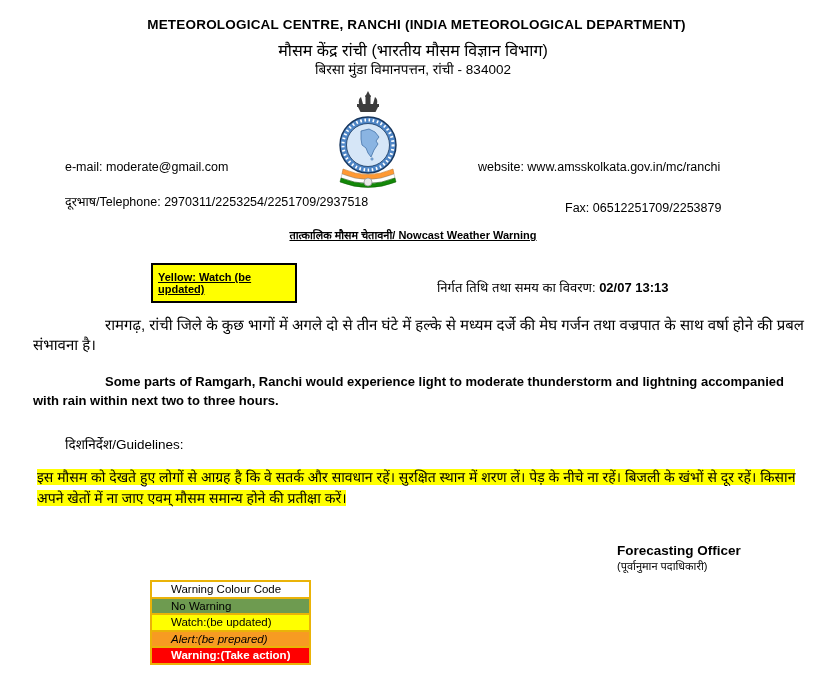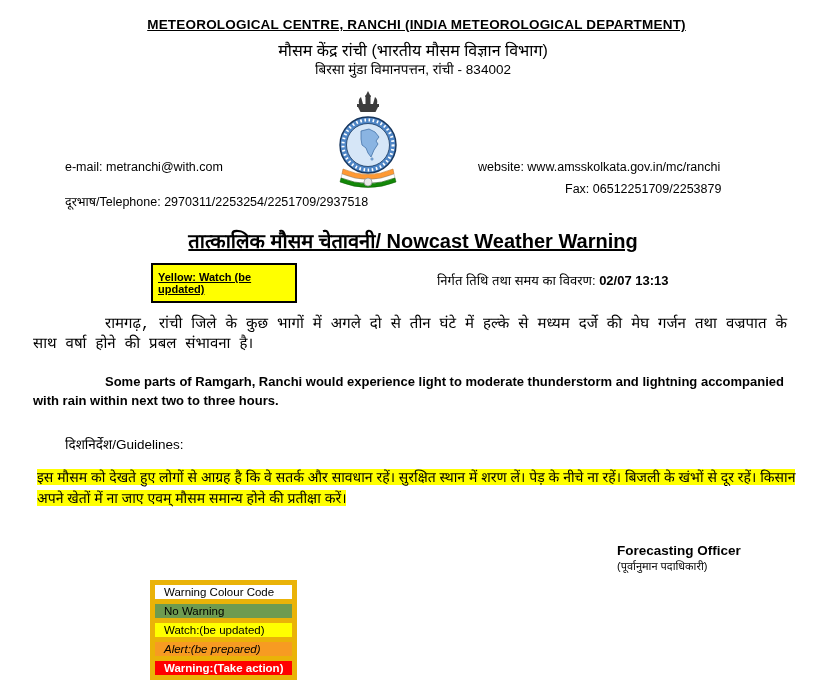--- a/index.html
+++ b/index.html
@@ -2,62 +2,62 @@
 <html style="--highlight: #FFFF00; --code-box-bg: #FFFF00;"><head>
 <meta charset="utf-8">
 <style>
   * { margin:0; padding:0; box-sizing:border-box; }
   html,body { background:#ffffff; }
   .page {
     position:relative; width:826px; height:690px; background:#ffffff;
     font-family:"Liberation Sans", sans-serif; color:#000; overflow:hidden;
   }
   .org-en { position:absolute; top:17px; left:7px; right:0; text-align:center;
-            font-weight:bold; font-size:13.5px; letter-spacing:.2px;text-decoration:underline; }
+            font-weight:bold; font-size:13.5px; letter-spacing:.2px; }
   .org-hi { position:absolute; top:39px; left:0; right:0; text-align:center; font-size:16px; }
   .org-addr { position:absolute; top:60px; left:0; right:0; text-align:center; font-size:13.5px; }
 
   .emblem { position:absolute; left:334px; top:90px; width:68px; height:98px; }
 
   .contact { position:absolute; font-size:12.5px; white-space:nowrap; }
   .c-email   { left:65px;  top:160px; }
   .c-website { left:478px; top:160px; }
   .c-phone   { left:65px;  top:193px; }
-  .c-fax     { left:565px; top:182px; }
+  .c-fax     { left:565px; top:201px; }
 
   .doc-title { position:absolute; top:227px; left:0; right:0; text-align:center;
-               font-size:20px; font-weight:bold; text-decoration:underline; }
+               font-size:11px; font-weight:bold; text-decoration:underline; }
 
   .wc-label { position:absolute; left:65px; top:264px; font-size:12.5px; line-height:20px; }
   .wc-box   { position:absolute; left:151px; top:263px; width:146px; height:40px;
               background:var(--code-box-bg,#FFFF00); border:2px solid #000;
               display:flex; align-items:center; padding-left:5px;
               font-size:11px; font-weight:bold; text-decoration:underline; }
 
-  .issue-line { position:absolute; left:437px; top:271px; font-size:13px; white-space:nowrap;text-align:center; }
+  .issue-line { position:absolute; left:437px; top:278px; font-size:13px; white-space:nowrap;text-align:center; }
   .issue-line .val { font-weight:bold; }
 
   .para-hi { position:absolute; left:33px; top:315px; width:772px;
-             font-size:15px; line-height:20px; text-indent:72px;font-family:Liberation Mono, monospace; }
+             font-size:15px; line-height:20px; text-indent:72px; }
   .para-en { position:absolute; left:33px; top:372px; width:758px;
              font-size:13px; font-weight:bold; line-height:19px; text-indent:72px; }
 
   .guidelines-label { position:absolute; left:65px; top:435px; font-size:13.5px; }
 
   .para-highlight { position:absolute; left:37px; top:467px; width:760px;
                     font-size:14px; line-height:21px; }
   .para-highlight .hl { background:var(--highlight,#FFFF00); }
 
   .signature { position:absolute; left:617px; top:543px; }
   .sig-en { font-weight:bold; font-size:13.5px; }
   .sig-hi { font-size:11px; margin-top:0; }
 
   .cc-table { position:absolute; left:150px; top:580px; width:146px;
               border-collapse:collapse; font-size:11.5px; }
-  .cc-table td { border:5px solid #eab308; padding:1px 9px; height:16.5px; white-space:nowrap; }
+  .cc-table td { border:2px solid #eab308; padding:1px 19px; height:16.5px; white-space:nowrap; }
   .cc-head { background:#ffffff; }
 </style>
 </head>
 <body>
 
 <div class="page">
 
   <div class="org-en">METEOROLOGICAL CENTRE, RANCHI (INDIA METEOROLOGICAL DEPARTMENT)</div>
   <div class="org-hi">मौसम केंद्र रांची (भारतीय मौसम विज्ञान विभाग)</div>
   <div class="org-addr">बिरसा मुंडा विमानपत्तन, रांची - 834002</div>
@@ -87,21 +87,21 @@
         <path d="M9 79 Q34 90 59 79 L60 84 Q34 95 8 84 Z" fill="#FF9933" stroke="#b36b1e" stroke-width="0.5"></path>
         <path d="M8 84 Q34 95 60 84 L61 88 Q34 99 7 88 Z" fill="#ffffff" stroke="#9a9a9a" stroke-width="0.5"></path>
         <path d="M7 88 Q34 99 61 88 L62 92 Q34 103 6 92 Z" fill="#138808" stroke="#0c5a05" stroke-width="0.5"></path>
         <circle cx="34" cy="92" r="4" fill="#e8e8e8" stroke="#8a8a8a" stroke-width="0.7"></circle>
       </g>
     </svg>
   </div>
 
   <div class="contact c-email">
     <span>e-mail:</span>
-    <span>metranchi@with.com</span>
+    <span>moderate@gmail.com</span>
   </div>
   <div class="contact c-website">
     <span>website:</span>
     <span>www.amsskolkata.gov.in/mc/ranchi</span>
   </div>
   <div class="contact c-phone">
     <span>दूरभाष/Telephone:</span>
     <span>2970311/2253254/2251709/2937518</span>
   </div>
   <div class="contact c-fax">

